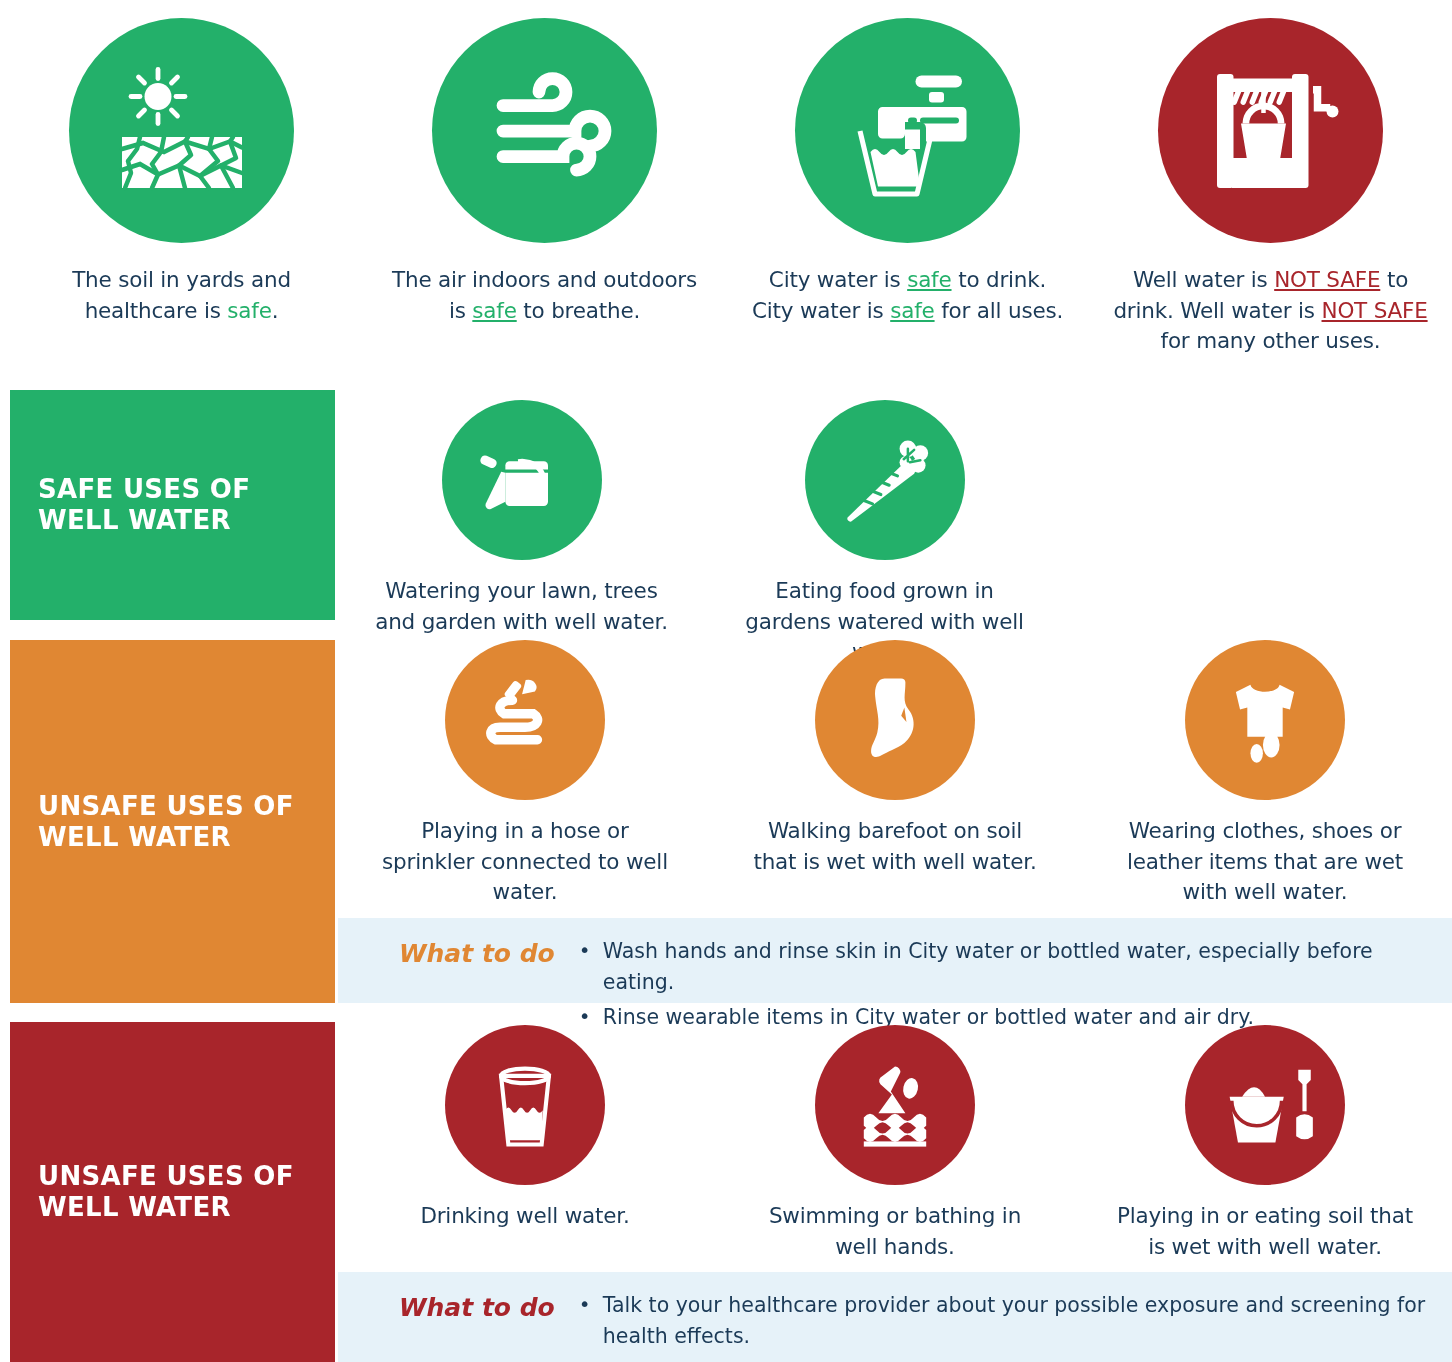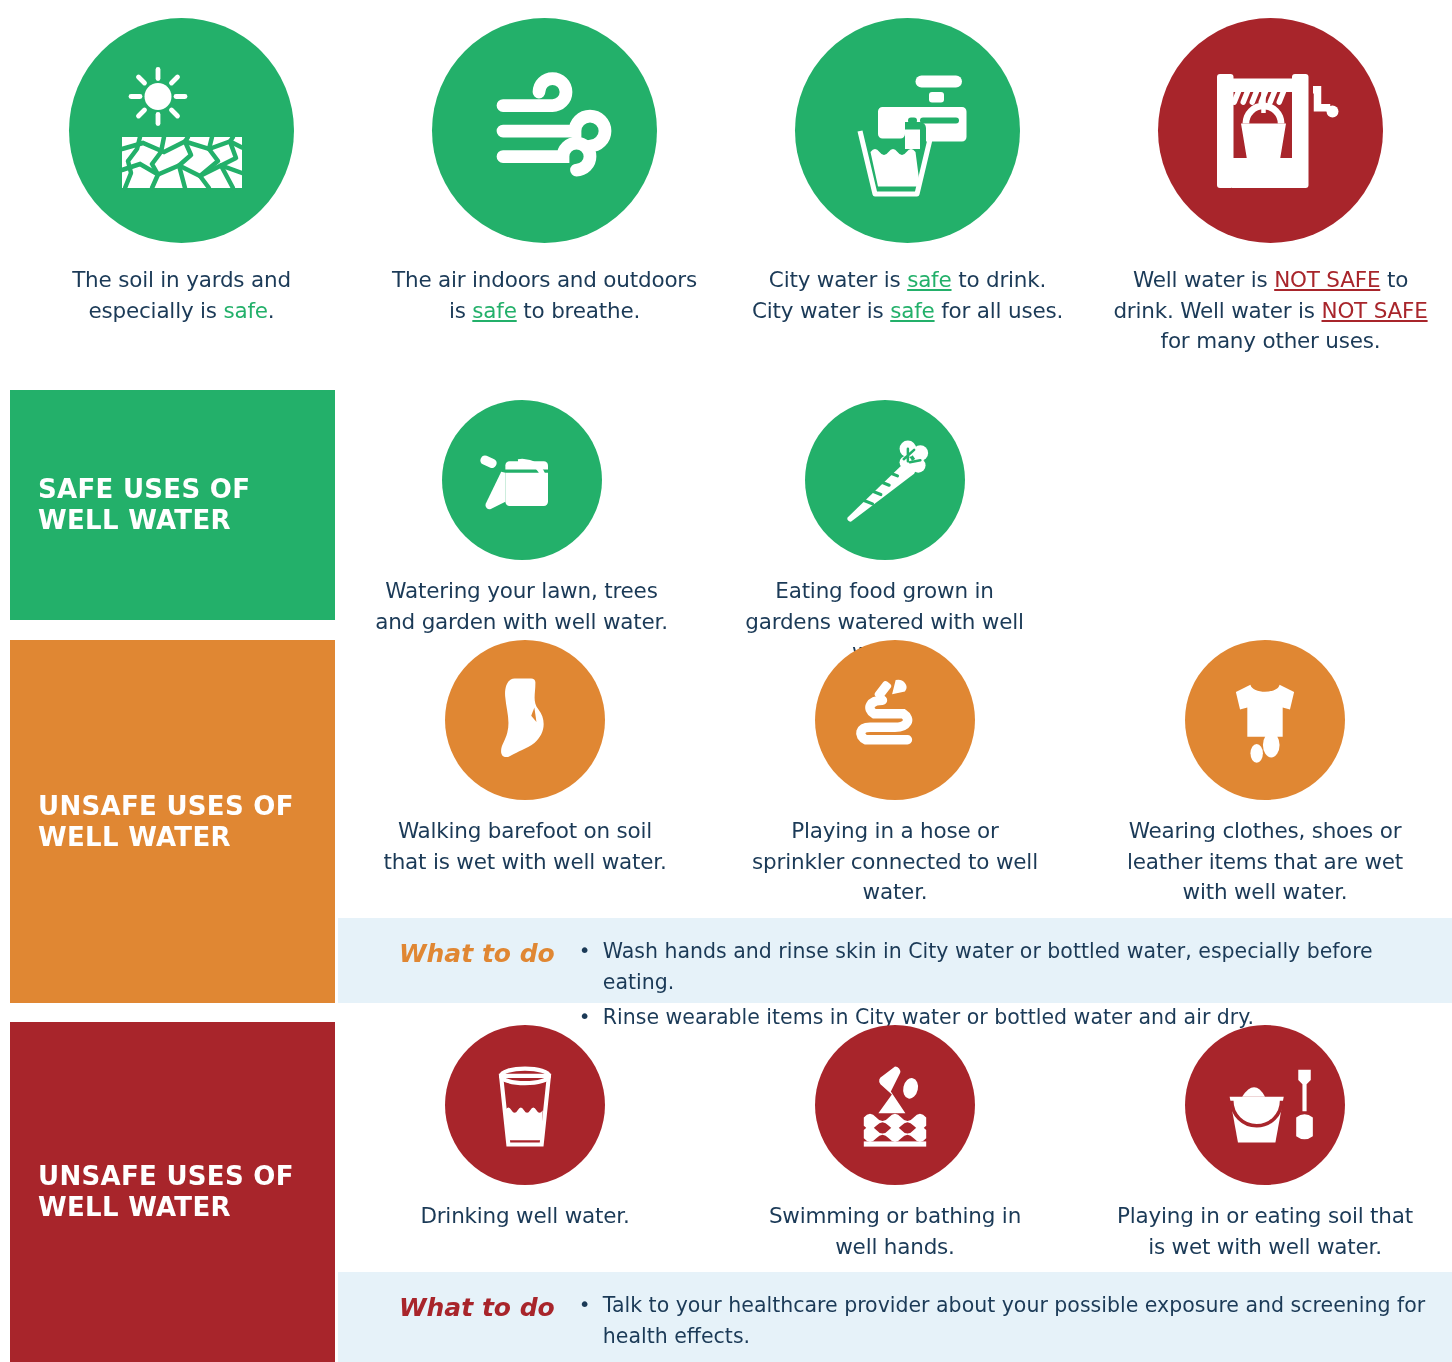--- a/index.html
+++ b/index.html
@@ -189,21 +189,21 @@
               <path d="M22 54 L20 62 M20 62 L14 70 M14 70 L16 78 M16 78 L12 88"></path>
               <path d="M38 54 L36 64 M36 64 L30 72 M30 72 L34 79 M34 79 L30 88"></path>
               <path d="M54 54 L52 57 M52 57 L56 66 M56 66 L48 73 M48 73 L52 88"></path>
               <path d="M70 54 L68 62 M68 62 L74 70 M74 70 L62 80 M62 80 L68 88"></path>
               <path d="M84 54 L82 57 M82 57 L86 68 M86 68 L76 73 M76 73 L84 88"></path>
             </g>
           </g>
         </svg>
       </div>
       <div class="caption">
-        <span>The soil in yards and especially is </span><span class="hl-safe">safe</span><span>.</span>
+        <span>The soil in yards and healthcare is </span><span class="hl-safe">safe</span><span>.</span>
       </div>
     </div>
 
     <div class="r1-cell">
       <div class="icon-circle" style="background:#23b06a">
         <svg width="150" height="150" viewBox="0 0 100 100">
           <g fill="none" stroke="#fff" stroke-width="8.5" stroke-linecap="round">
             <path d="M22 33 H55 a9 9 0 1 0 -9 -9"></path>
             <path d="M22 50 H70 a10 10 0 1 1 10 10"></path>
             <path d="M22 67 H62 a9 9 0 1 1 9 9"></path>
@@ -315,40 +315,40 @@
     <div class="band-title">
       <div>UNSAFE USES OF</div>
       <div>WELL WATER</div>
     </div>
   </div>
 
   <div class="content-row" id="row3">
     <div class="cell">
       <div class="icon-circle" style="background:#e08733">
         <svg width="104" height="104" viewBox="0 0 100 100">
+          <g fill="none" stroke="#fff" stroke-width="9" stroke-linecap="round">
+            <path d="M38 31 C26 31 22 39 30 44 H58 C66 49 62 57 50 57 H26 C16 57 14 65 22 69 H62"></path>
+          </g>
+          <g fill="#fff">
+            <rect x="34" y="12" width="9" height="18" rx="3" transform="rotate(38 38 21)"></rect>
+            <path d="M50 12 a8 7 0 0 1 10 10 l-12 4 Z" transform="rotate(6 54 18)"></path>
+          </g>
+        </svg>
+      </div>
+      <div class="caption">Playing in a hose or sprinkler connected to well water.</div>
+    </div>
+
+    <div class="cell">
+      <div class="icon-circle" style="background:#e08733">
+        <svg width="104" height="104" viewBox="0 0 100 100">
           <path d="M40 10 h16 a4 4 0 0 1 4 4 c0 12 -3 18 3 26 c8 10 6 24 -4 32 c-8 6 -16 8 -22 12 c-5 3 -10 2 -10 -4 c0 -6 4 -10 6 -18 c3 -12 -1 -22 -2 -34 c-1 -9 2 -18 9 -18 Z" fill="#fff"></path>
           <path d="M59 38 l2 14 l-5 -6 Z" fill="#e08733"></path>
         </svg>
       </div>
       <div class="caption">Walking barefoot on soil that is wet with well water.</div>
-    </div>
-
-    <div class="cell">
-      <div class="icon-circle" style="background:#e08733">
-        <svg width="104" height="104" viewBox="0 0 100 100">
-          <g fill="none" stroke="#fff" stroke-width="9" stroke-linecap="round">
-            <path d="M38 31 C26 31 22 39 30 44 H58 C66 49 62 57 50 57 H26 C16 57 14 65 22 69 H62"></path>
-          </g>
-          <g fill="#fff">
-            <rect x="34" y="12" width="9" height="18" rx="3" transform="rotate(38 38 21)"></rect>
-            <path d="M50 12 a8 7 0 0 1 10 10 l-12 4 Z" transform="rotate(6 54 18)"></path>
-          </g>
-        </svg>
-      </div>
-      <div class="caption">Playing in a hose or sprinkler connected to well water.</div>
     </div>
 
     <div class="cell">
       <div class="icon-circle" style="background:#e08733">
         <svg width="104" height="104" viewBox="0 0 100 100">
           <g fill="#fff">
             <path d="M36 16 L22 23 L26 40 L33 38 L33 66 H67 L67 38 L74 40 L78 23 L64 16 C62 25 38 25 36 16 Z"></path>
             <ellipse cx="56" cy="74" rx="8" ry="12"></ellipse>
             <ellipse cx="42" cy="82" rx="6" ry="9"></ellipse>
           </g>

